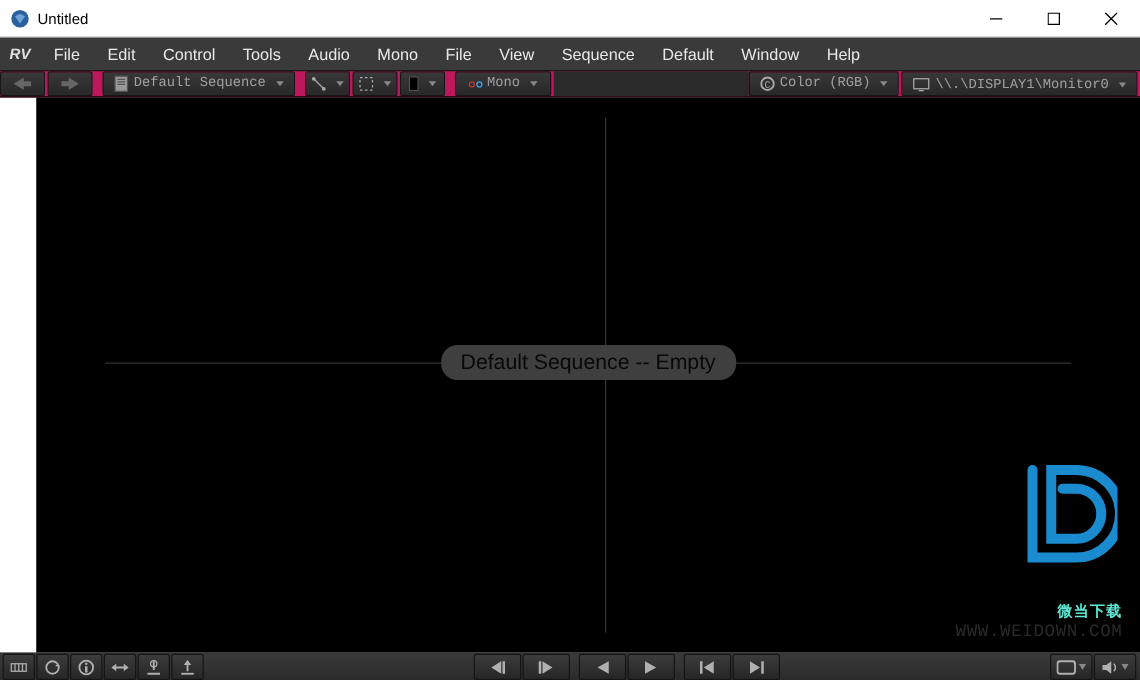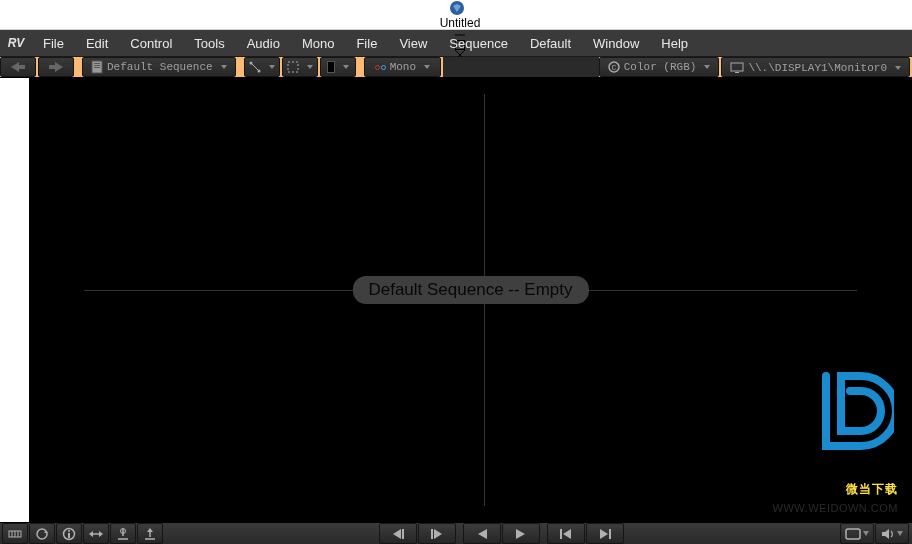--- a/index.html
+++ b/index.html
@@ -14,21 +14,20 @@
   
   .titlebar {
     height: 30px;
     background: #ffffff;
     border-bottom: 1px solid #d0d0d0;
     display: flex;
     align-items: center;
     padding-left: 8px;
     font-size: 12px;
     color: #000;
-    flex-direction: column;
   }
   .titlebar .logo {
     width: 16px; height: 16px;
     margin-right: 6px;
     display: inline-flex; align-items: center; justify-content: center;
   }
   .titlebar .title { flex: 0 0 auto; }
   .titlebar .spacer { flex: 1; }
   .titlebar .winbtn {
     width: 46px; height: 30px;
@@ -58,21 +57,21 @@
   }
   .menubar .menu-item {
     padding: 0 11px;
     display: flex; align-items: center;
     cursor: default;
   }
 
   
   .toolbar {
     height: 22px;
-    background: #fdba74;
+    background: #be185d;
     border-top: 1px solid #1a1a1a;
     border-bottom: 1px solid #000;
     display: flex;
     align-items: stretch;
     font-family: "Consolas","Courier New",monospace;
     font-size: 11px;
     color: #a0a0a0;
   }
   .tb-btn {
     display: flex; align-items: center; justify-content: center;
@@ -136,32 +135,33 @@
     position: absolute;
     right: 18px;
     top: 288px;
     width: 78px;
     height: 90px;
   }
   .watermark-text {
     position: absolute;
     right: 14px;
     bottom: 24px;
-    color: #fde047;
+    color: #5eead4;
     font-size: 12px;
     font-weight: bold;
     letter-spacing: 1px;
   }
   .watermark-url {
     position: absolute;
     right: 14px;
     bottom: 8px;
     color: #2a2a2a;
-    font-size: 11px;
+    font-size: 14px;
     letter-spacing: 0.5px;
+    font-family: Liberation Mono, monospace;
   }
 
   
   .bottombar {
     height: 22px;
     background: linear-gradient(#3a3a3a,#2a2a2a);
     border-top: 1px solid #000;
     display: flex;
     align-items: stretch;
   }

